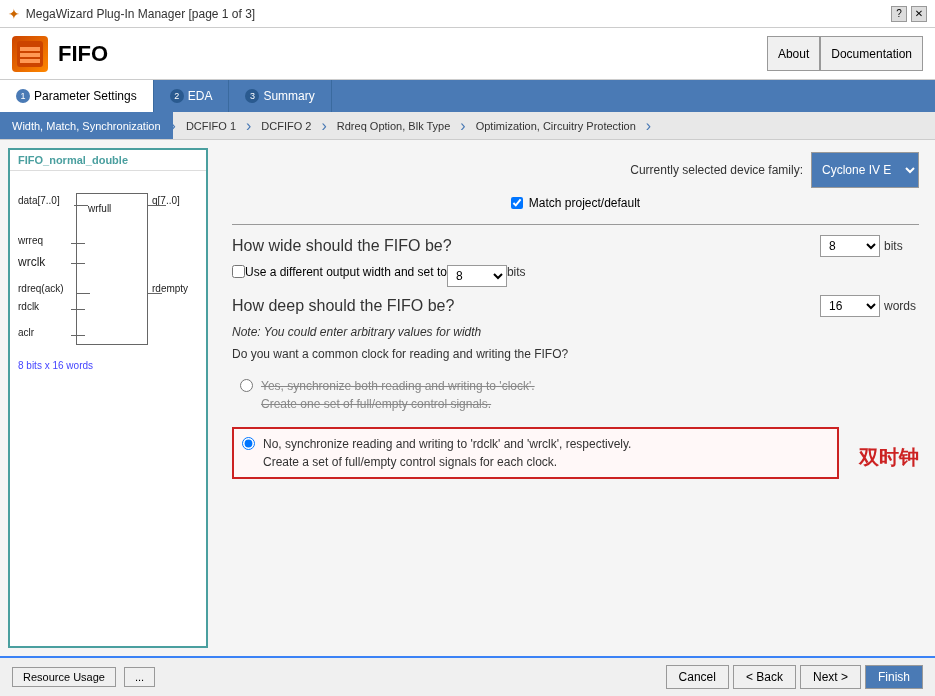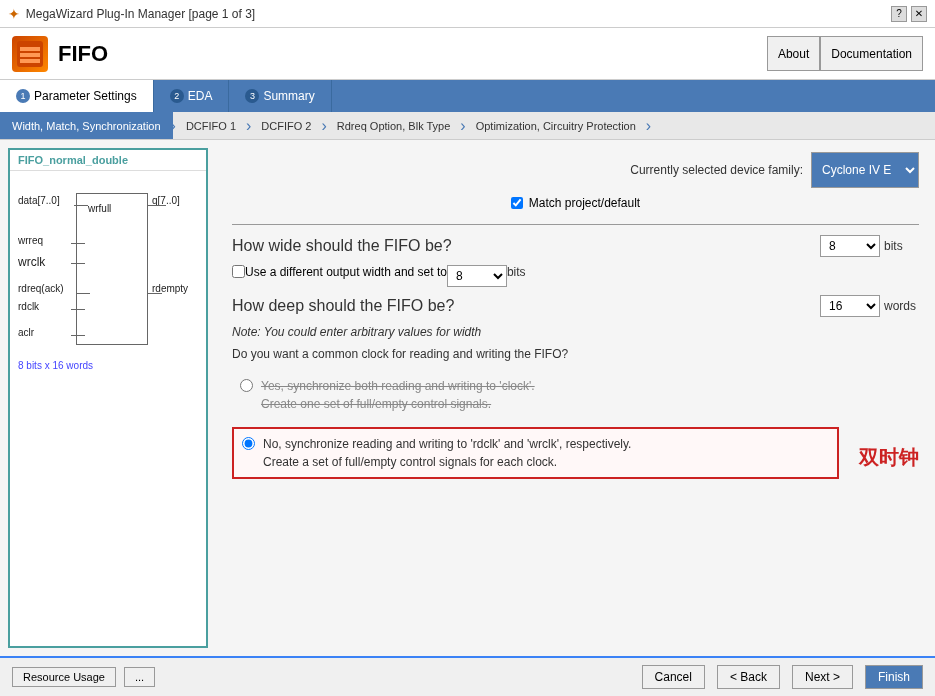--- a/index.html
+++ b/index.html
@@ -313,21 +313,21 @@
     }
     .bottom-btn-small {
       padding: 3px 10px;
       border: 1px solid #999;
       background: #f0f0f0;
       font-size: 11px;
       cursor: pointer;
     }
     .bottom-right {
       display: flex;
-      gap: 12px;
+      gap: 4px;
     }
     .bottom-btn {
       padding: 4px 12px;
       border: 1px solid #999;
       background: #f0f0f0;
       font-size: 12px;
       cursor: pointer;
     }
     .bottom-btn.finish {
       background: #4a7ab5;

